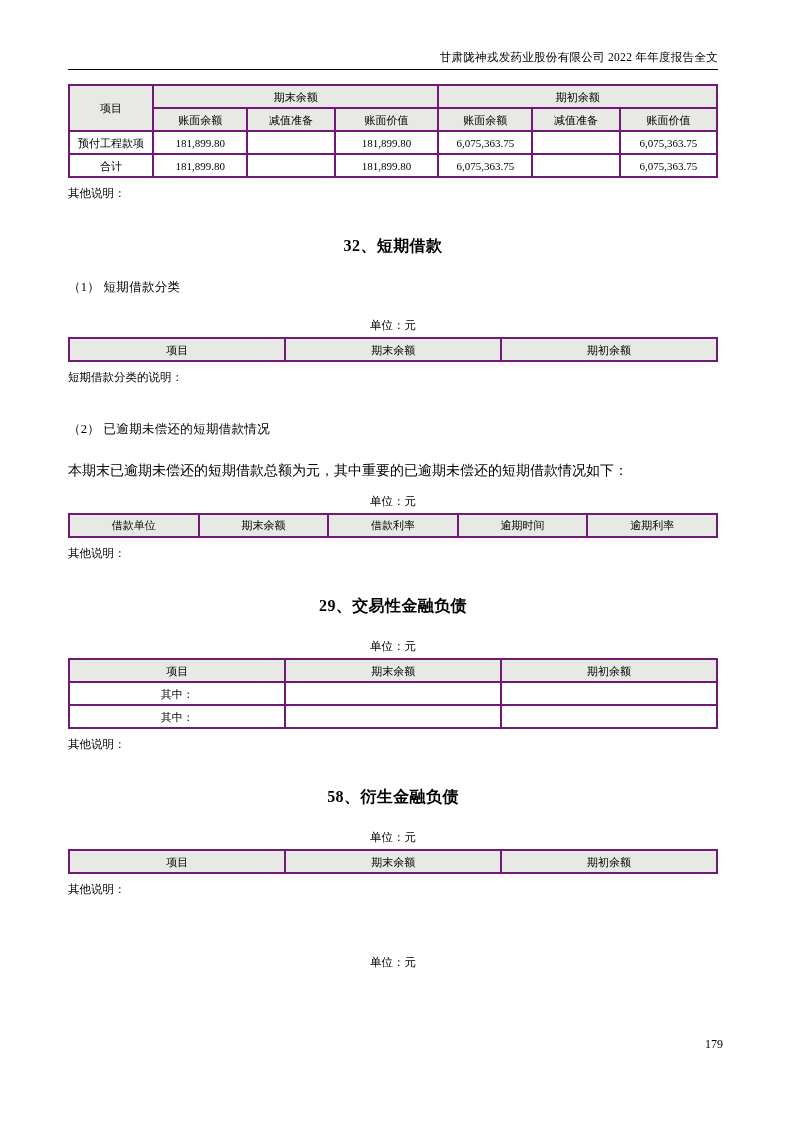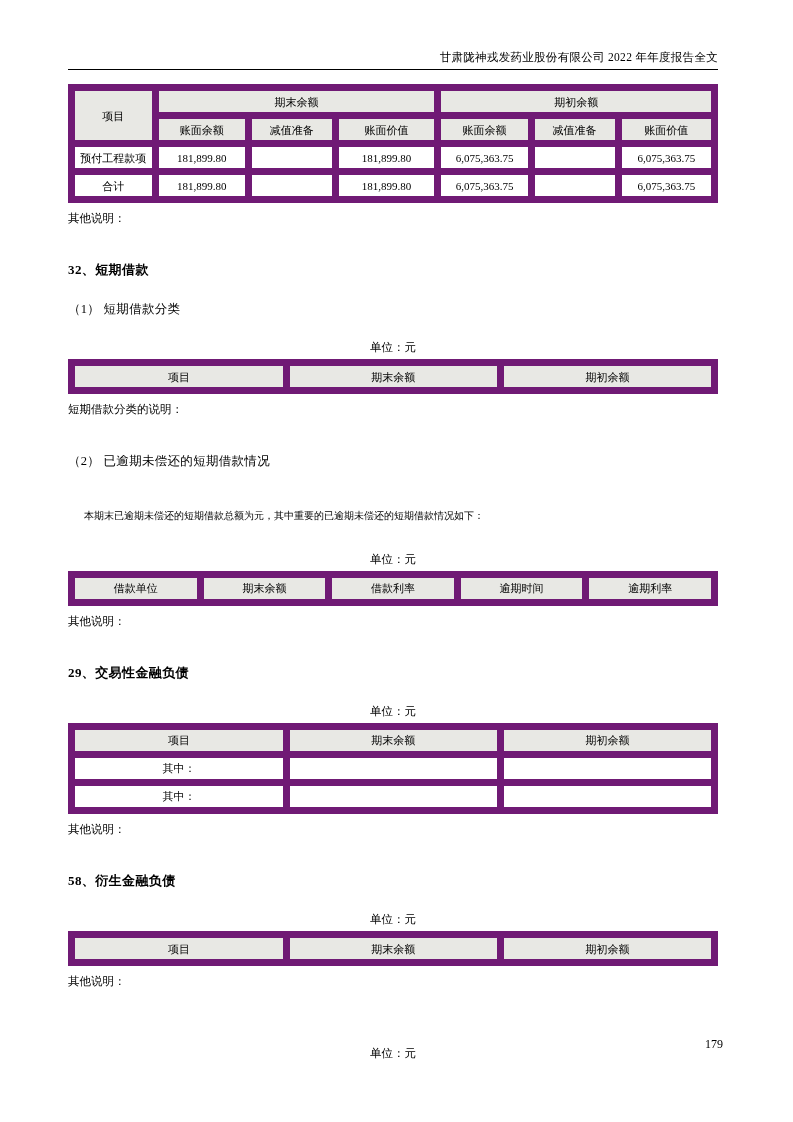--- a/index.html
+++ b/index.html
@@ -39,61 +39,62 @@
     margin-bottom: 14px;
   }
   table.doc {
     border-collapse: collapse;
     width: 100%;
     font-size: 11px;
     font-family: "Liberation Serif", serif;
     table-layout: fixed;
   }
   table.doc td, table.doc th {
-    border: 7px solid #701a75;
+    border: 2px solid #701a75;
     padding: 3px 4px;
     text-align: center;
     vertical-align: middle;
     font-weight: normal;
     height: 15px;
     line-height: 14px;
   }
   table.doc thead td, table.doc thead th, td.hdr {
     background: #e8e8e4;
   }
   td.left-cell {
     text-align: left;
     padding-left: 6px;
   }
   .note {
     font-size: 11.5px;
     margin: 7px 0 0 0;
     line-height: 1.5;
   }
   .section-title {
-    font-size: 13px;
+    font-size: 16px;
     font-weight: bold;
     margin: 0;
     letter-spacing: 0.4px;
+    text-align: center;
   }
   .sub-title {
     font-size: 12.5px;
     font-weight: normal;
     margin: 0;
     letter-spacing: 0.3px;
   }
   .unit {
     text-align: center;
     font-size: 11.5px;
     margin: 0 0 4px 0;
   }
   .para {
-    font-size: 10px;
+    font-size: 14px;
     line-height: 1.6;
-    margin: 16px;
+    margin: 0;
   }
   .spacer-lg { height: 34px; }
   .spacer-md { height: 22px; }
   .spacer-sm { height: 12px; }
   .page-number {
     position: absolute;
     right: 70px;
     bottom: 70px;
     font-size: 12px;
     font-family: "Liberation Serif", serif;

